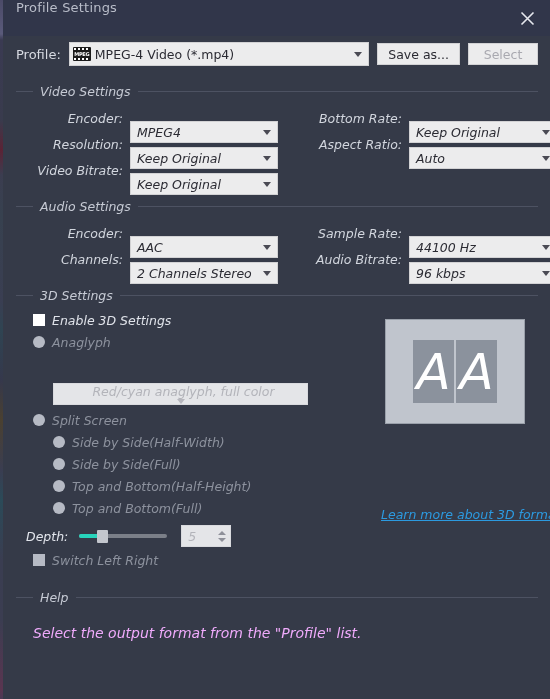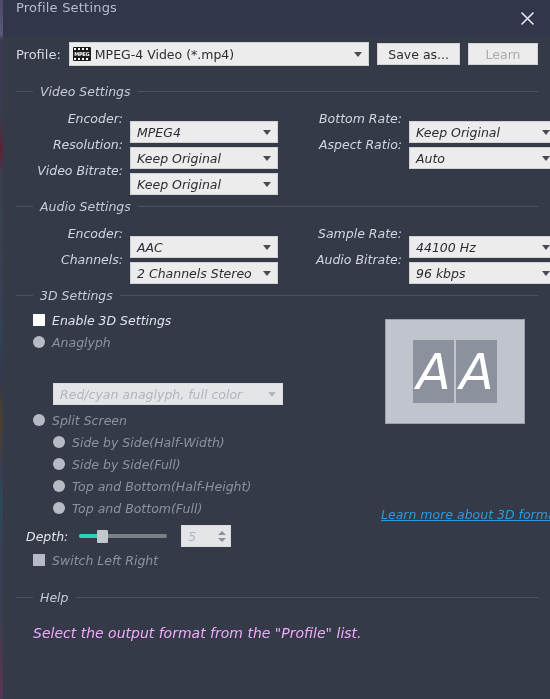--- a/index.html
+++ b/index.html
@@ -262,21 +262,21 @@
     width: 12px; height: 12px;
     border-radius: 50%;
     background: #b6bac4;
     flex: none;
     margin-right: 7px;
     cursor: default;
   }
   .radio-label { color: #8d929e; font-size: 12.5px; }
 
   .sub-combo-row { margin-left: 37px; padding: 2px 0 4px 0; }
-  .sub-combo { width: 230px; }
+  .sub-combo { width: 255px; flex-direction: column; }
 
   
   .depth-row {
     display: flex;
     align-items: center;
     height: 26px;
     margin-left: 10px;
     margin-top: 4px;
   }
   .depth-label { color: #e2e5ec; font-size: 12.5px; margin-right: 11px; }
@@ -395,21 +395,21 @@
         <div class="mpeg">MPEG</div>
         <div class="holes-b"></div>
       </div>
       <div class="profile-combo-text">MPEG-4 Video (*.mp4)</div>
       <div class="combo-arrow">
           <i></i>
         </div>
     </div>
 
     <div class="btn">Save as...</div>
-    <div class="btn disabled">Learn</div>
+    <div class="btn disabled">Select</div>
   </div>
 
   <div class="content">
 
     <div class="group">
       <div class="group-header">
         <div class="line-l"></div>
         <div class="group-title">Video Settings</div>
         <div class="line-r"></div>
       </div>

